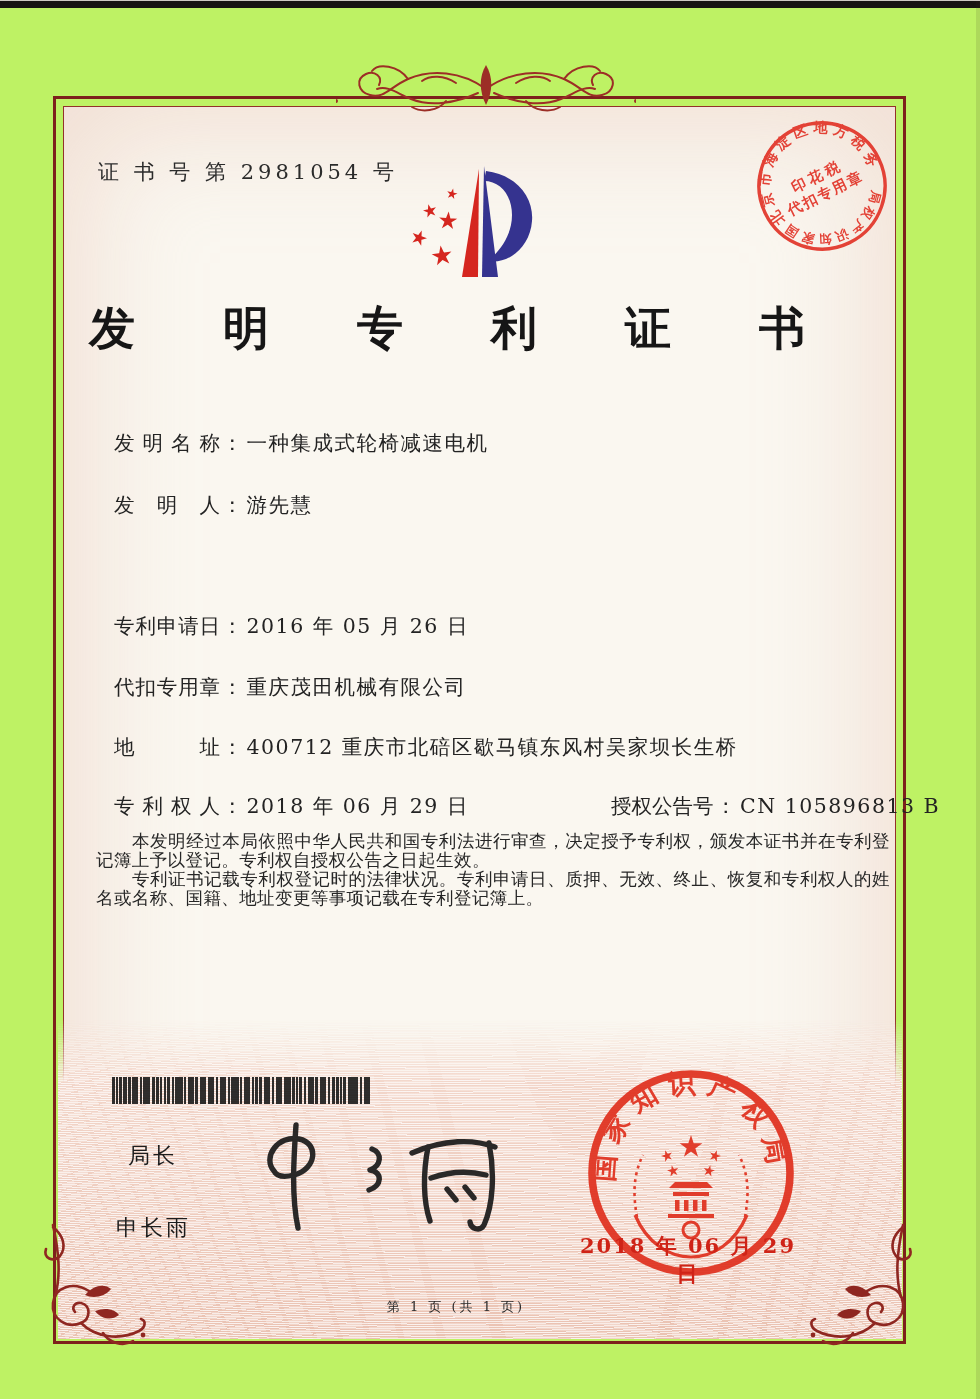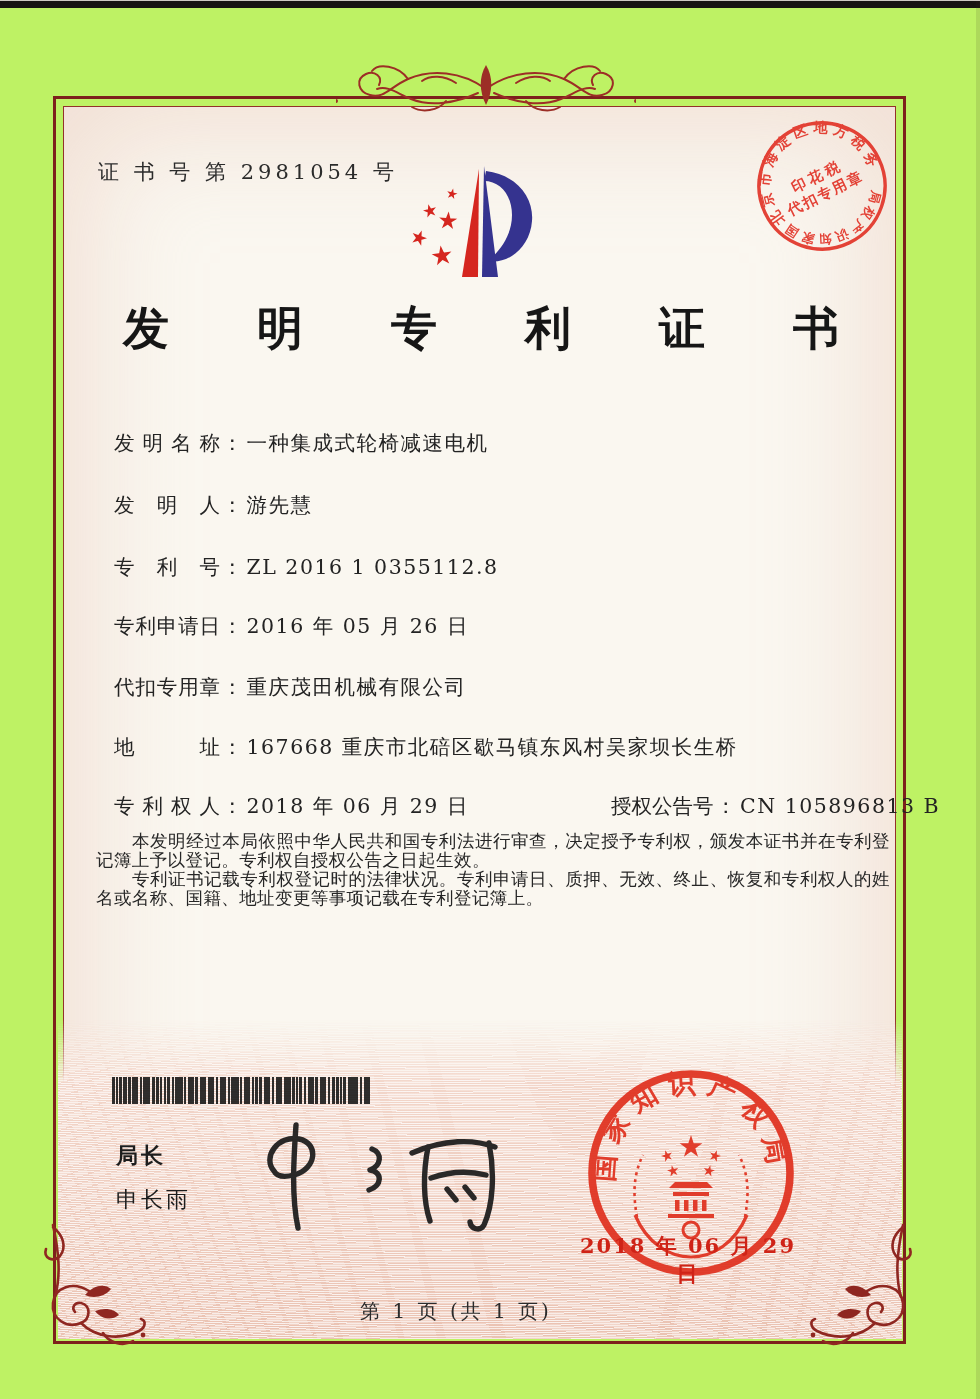--- a/index.html
+++ b/index.html
@@ -26,21 +26,21 @@
       repeating-radial-gradient(130% 95% at 46% 235%, rgba(255,255,255,0) 0 3.6px, rgba(255,255,255,.68) 3.6px 6.2px),
       repeating-radial-gradient(140% 100% at 62% 245%, rgba(255,255,255,0) 0 4.4px, rgba(252,240,234,.4) 4.4px 7.4px),
       linear-gradient(#f4dbd0, #eac2b2);
     -webkit-mask-image:linear-gradient(to bottom, transparent 0, #000 64px);
             mask-image:linear-gradient(to bottom, transparent 0, #000 64px);
   }
 
   .ornament{position:absolute;}
   .cert-no{position:absolute;left:98px;top:157px;font-size:21px;letter-spacing:4px;color:#2b2b2b;}
   .logo{position:absolute;left:400px;top:156px;}
-  .title{position:absolute;left:53px;top:297px;width:856px;text-align:center;
+  .title{position:absolute;left:53px;top:297px;width:856px;
     font-size:46px;font-weight:700;letter-spacing:36px;text-indent:36px;color:#161616;}
 
   
   .tax-stamp{position:absolute;left:752px;top:115px;width:140px;height:140px;
     transform:rotate(-26deg);opacity:.92;}
   .stamp-text{fill:#e23428;font-family:"DejaVu Sans","Liberation Sans",sans-serif;font-weight:700;}
 
   
   .field{position:absolute;left:114px;font-size:20.5px;white-space:nowrap;color:#232323;}
   .flabel{display:inline-block;width:106px;text-align:justify;text-align-last:justify;vertical-align:top;}
@@ -53,33 +53,33 @@
   .body-text p{margin:0;text-indent:36px;}
 
   .barcode{position:absolute;left:112px;top:1076px;width:258px;height:27px;opacity:.88;
     background-image:
       repeating-linear-gradient(90deg,#141414 0 2px,transparent 2px 4px),
       repeating-linear-gradient(90deg,#141414 0 1px,transparent 1px 7px),
       repeating-linear-gradient(90deg,#141414 0 3px,transparent 3px 11px),
       repeating-linear-gradient(90deg,transparent 0 5px,#141414 5px 6px,transparent 6px 13px);
   }
 
-  .director-title{position:absolute;left:116px;top:1140px;font-size:22px;letter-spacing:3px;
-    font-family:"DejaVu Sans","Liberation Sans",sans-serif;color:#1d1d1d;font-weight:bold;}
-  .director-name{position:absolute;left:116px;top:1184px;font-size:22px;letter-spacing:3px;
+  .director-title{position:absolute;left:128px;top:1140px;font-size:22px;letter-spacing:3px;
+    font-family:"DejaVu Sans","Liberation Sans",sans-serif;color:#1d1d1d;}
+  .director-name{position:absolute;left:116px;top:1212px;font-size:22px;letter-spacing:3px;
     font-family:"DejaVu Sans","Liberation Sans",sans-serif;color:#1d1d1d;}
   .signature{position:absolute;left:232px;top:1112px;}
 
   .seal{position:absolute;left:585px;top:1066px;width:212px;height:212px;opacity:.93;}
   .seal-text{fill:#e0311f;font-family:"DejaVu Sans","Liberation Sans",sans-serif;font-weight:700;}
   .seal-date{position:absolute;left:578px;top:1231px;width:220px;text-align:center;
     font-size:21px;font-weight:700;letter-spacing:2px;color:#cf2317;z-index:5;}
 
   .footer{position:absolute;left:300px;top:1297px;width:312px;text-align:center;
-    font-size:20px;letter-spacing:3px;color:#2b2b2b;}
+    font-size:13px;letter-spacing:3px;color:#2b2b2b;}
 </style>
 </head>
 <body>
 
 <div class="page">
 
   <div class="scan-bar"></div>
   <div class="scan-bar2"></div>
 
   <div class="frame-outer"></div>
@@ -161,31 +161,28 @@
     <text class="stamp-text" x="70" y="64" font-size="14.5" letter-spacing="4" text-anchor="middle">印花税</text>
     <text class="stamp-text" x="70" y="83" font-size="14.5" letter-spacing="2" text-anchor="middle">代扣专用章</text>
   </svg>
 
   <div class="field" style="top:490px">
     <span class="flabel">发明人</span><span class="fcolon">：</span><span class="fvalue">游先慧</span>
   </div>
   <div class="field" style="top:428px">
     <span class="flabel">发明名称</span><span class="fcolon">：</span><span class="fvalue">一种集成式轮椅减速电机</span>
   </div>
-  <div class="field" style="top:552px">
-    <span class="flabel">专利号</span><span class="fcolon">：</span><span class="fvalue">ZL 2016 1 0355112.8</span>
-  </div>
   <div class="field" style="top:611px">
     <span class="flabel">专利申请日</span><span class="fcolon">：</span><span class="fvalue">2016 年 05 月 26 日</span>
   </div>
   <div class="field" style="top:672px">
     <span class="flabel">代扣专用章</span><span class="fcolon">：</span><span class="fvalue">重庆茂田机械有限公司</span>
   </div>
   <div class="field" style="top:732px">
-    <span class="flabel">地址</span><span class="fcolon">：</span><span class="fvalue">167668 重庆市北碚区歇马镇东风村吴家坝长生桥</span>
+    <span class="flabel">地址</span><span class="fcolon">：</span><span class="fvalue">400712 重庆市北碚区歇马镇东风村吴家坝长生桥</span>
   </div>
   <div class="field" style="top:791px">
     <span class="flabel">专利权人</span><span class="fcolon">：</span><span class="fvalue">2018 年 06 月 29 日</span>
     <span class="field-sub">
       <span>授权公告号</span><span class="fcolon">：</span><span class="fvalue">CN 105896813 B</span>
     </span>
   </div>
 
   <div class="body-text">
     <p>本发明经过本局依照中华人民共和国专利法进行审查，决定授予专利权，颁发本证书并在专利登记簿上予以登记。专利权自授权公告之日起生效。</p>

